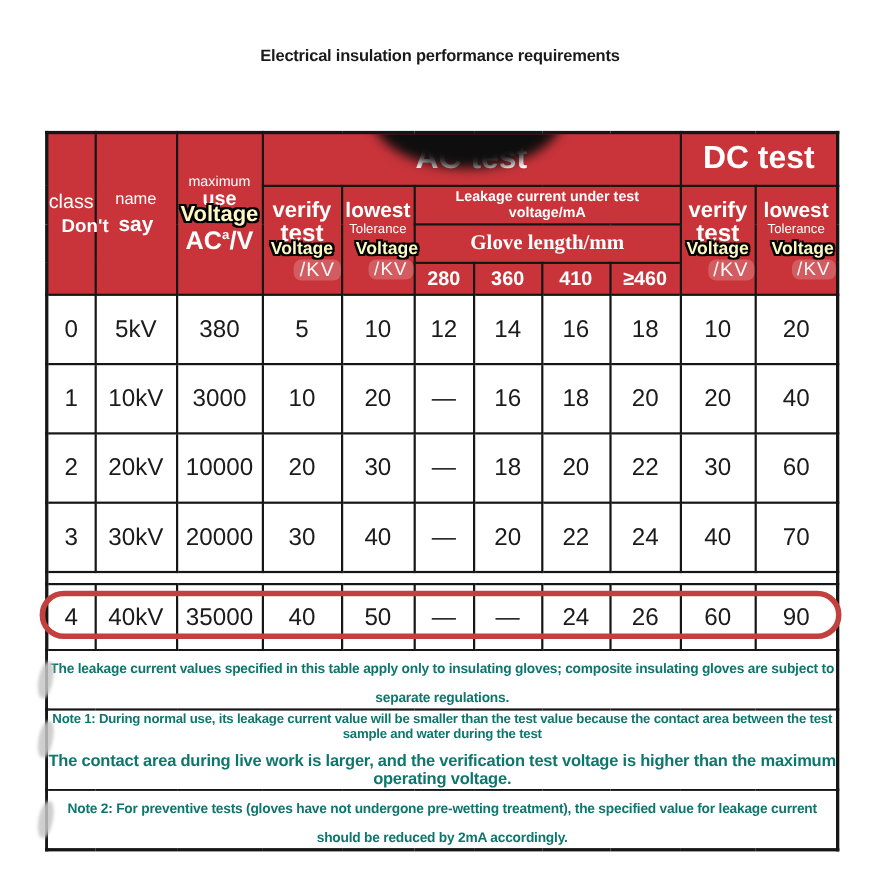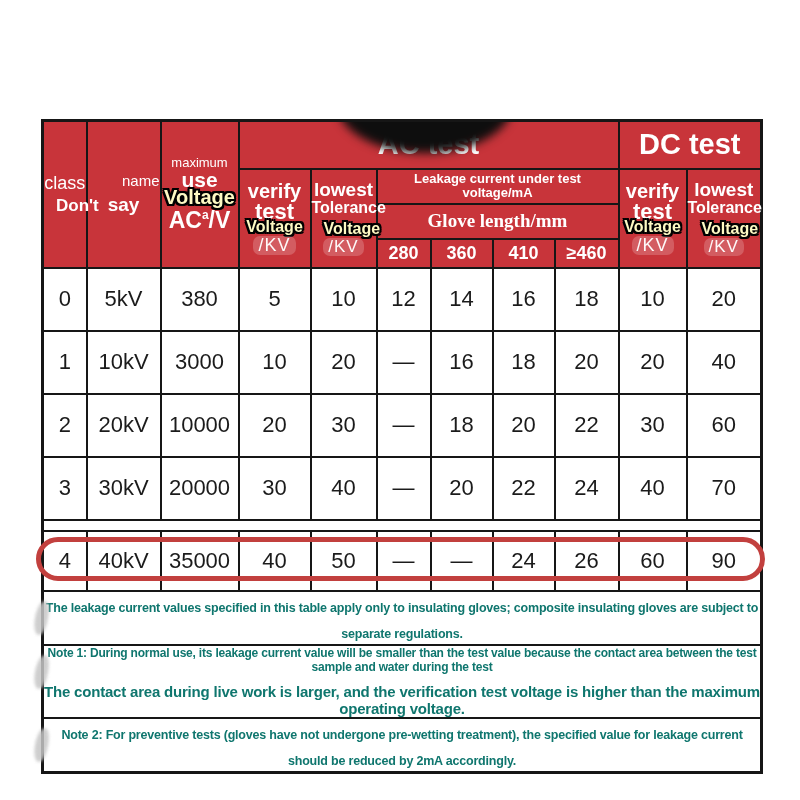--- a/index.html
+++ b/index.html
@@ -16,32 +16,32 @@
   th{background:var(--red,#c8343a);color:#fff;font-weight:normal;}
   td{background:#fff;color:#1b1b1b;font-size:22px;}
 
   tr.hr1{height:48px;} tr.hr2{height:35px;} tr.hr3{height:35px;font-family:Liberation Serif, serif;} tr.hr4{height:29px;}
   tr.trow{height:63px;} tr.spacer{height:9px;} tr.trow-hl{height:60px;}
   tr.nr-a{height:47px;} tr.nr-b{height:72px;margin-left:44px;} tr.nr-c{height:54px;}
   tr.spacer td{border-top:none;border-bottom:none;border-left:none;border-right:none;height:9px;}
 
   .l{display:block;line-height:1.06;}
   .b{font-weight:bold;}
-  .fs12{font-size:16px;font-weight:bold;} .fs13{font-size:13px;} .fs14{font-size:18px;} .fs15{font-size:15px;text-align:right;}
+  .fs12{font-size:12px;} .fs13{font-size:13px;} .fs14{font-size:18px;} .fs15{font-size:15px;}
   .fs16{font-size:16px;} .fs17{font-size:17px;} .fs18{font-size:18px;} .fs19{font-size:19px;}
   .fs20{font-size:20px;} .fs22{font-size:22px;line-height:.92;} .fs23{font-size:23px;}
-  .fs27{font-size:21px;line-height:.92;} .fs29{font-size:29px;}
+  .fs27{font-size:18px;line-height:.92;} .fs29{font-size:29px;}
   .gap4{margin-top:4px;padding-left:12px;} .gap6{margin-top:6px;} .tightup{margin-top:-3px;}
   .supa{font-size:12px;vertical-align:super;}
 
   .outl{color:#fef9c3;font-weight:bold;
         text-shadow:-2px -2px 0 #000,2px -2px 0 #000,-2px 2px 0 #000,2px 2px 0 #000,
                     0 -2px 0 #000,0 2px 0 #000,-2px 0 0 #000,2px 0 0 #000;}
   .smearbg{display:inline-block;background:rgba(255,255,255,.20);border-radius:7px;padding:0 5px;}
-  .kv{letter-spacing:1px;color:rgba(255,255,255,.96);}
+  .kv{letter-spacing:1px;color:rgba(255,255,255,.96);text-align:right;}
 
   
   .blob-clip{position:absolute;left:3px;top:3px;width:713px;height:45px;overflow:hidden;pointer-events:none;}
   .blob{position:absolute;left:293px;top:-69px;width:176px;height:100px;background:#0e0e0e;
         border-radius:50%;filter:blur(5px);}
 
   
   .oval{position:absolute;left:-5px;width:729px;height:44px;box-sizing:border-box;
         border:5px solid var(--ring,#c2403e);border-radius:24px;pointer-events:none;background:transparent;}
 
@@ -53,20 +53,21 @@
   .smear{position:absolute;left:-9px;top:50%;margin-top:-17px;width:13px;height:34px;
          background:#c6c6c6;border-radius:60% 40% 55% 45%;filter:blur(1.5px);
          transform:rotate(8deg);opacity:.85;pointer-events:none;}
   .smear.up{top:38%;}
 </style>
 </head>
 <body>
 
 <div class="page">
 
+  <div class="subtitle">Electrical insulation performance requirements</div>
 
   <div class="wrap">
     <table>
       <colgroup>
         <col style="width:44px">
           <col style="width:74px">
           <col style="width:78px">
         <col style="width:72px">
           <col style="width:66px">
           <col style="width:54px">

